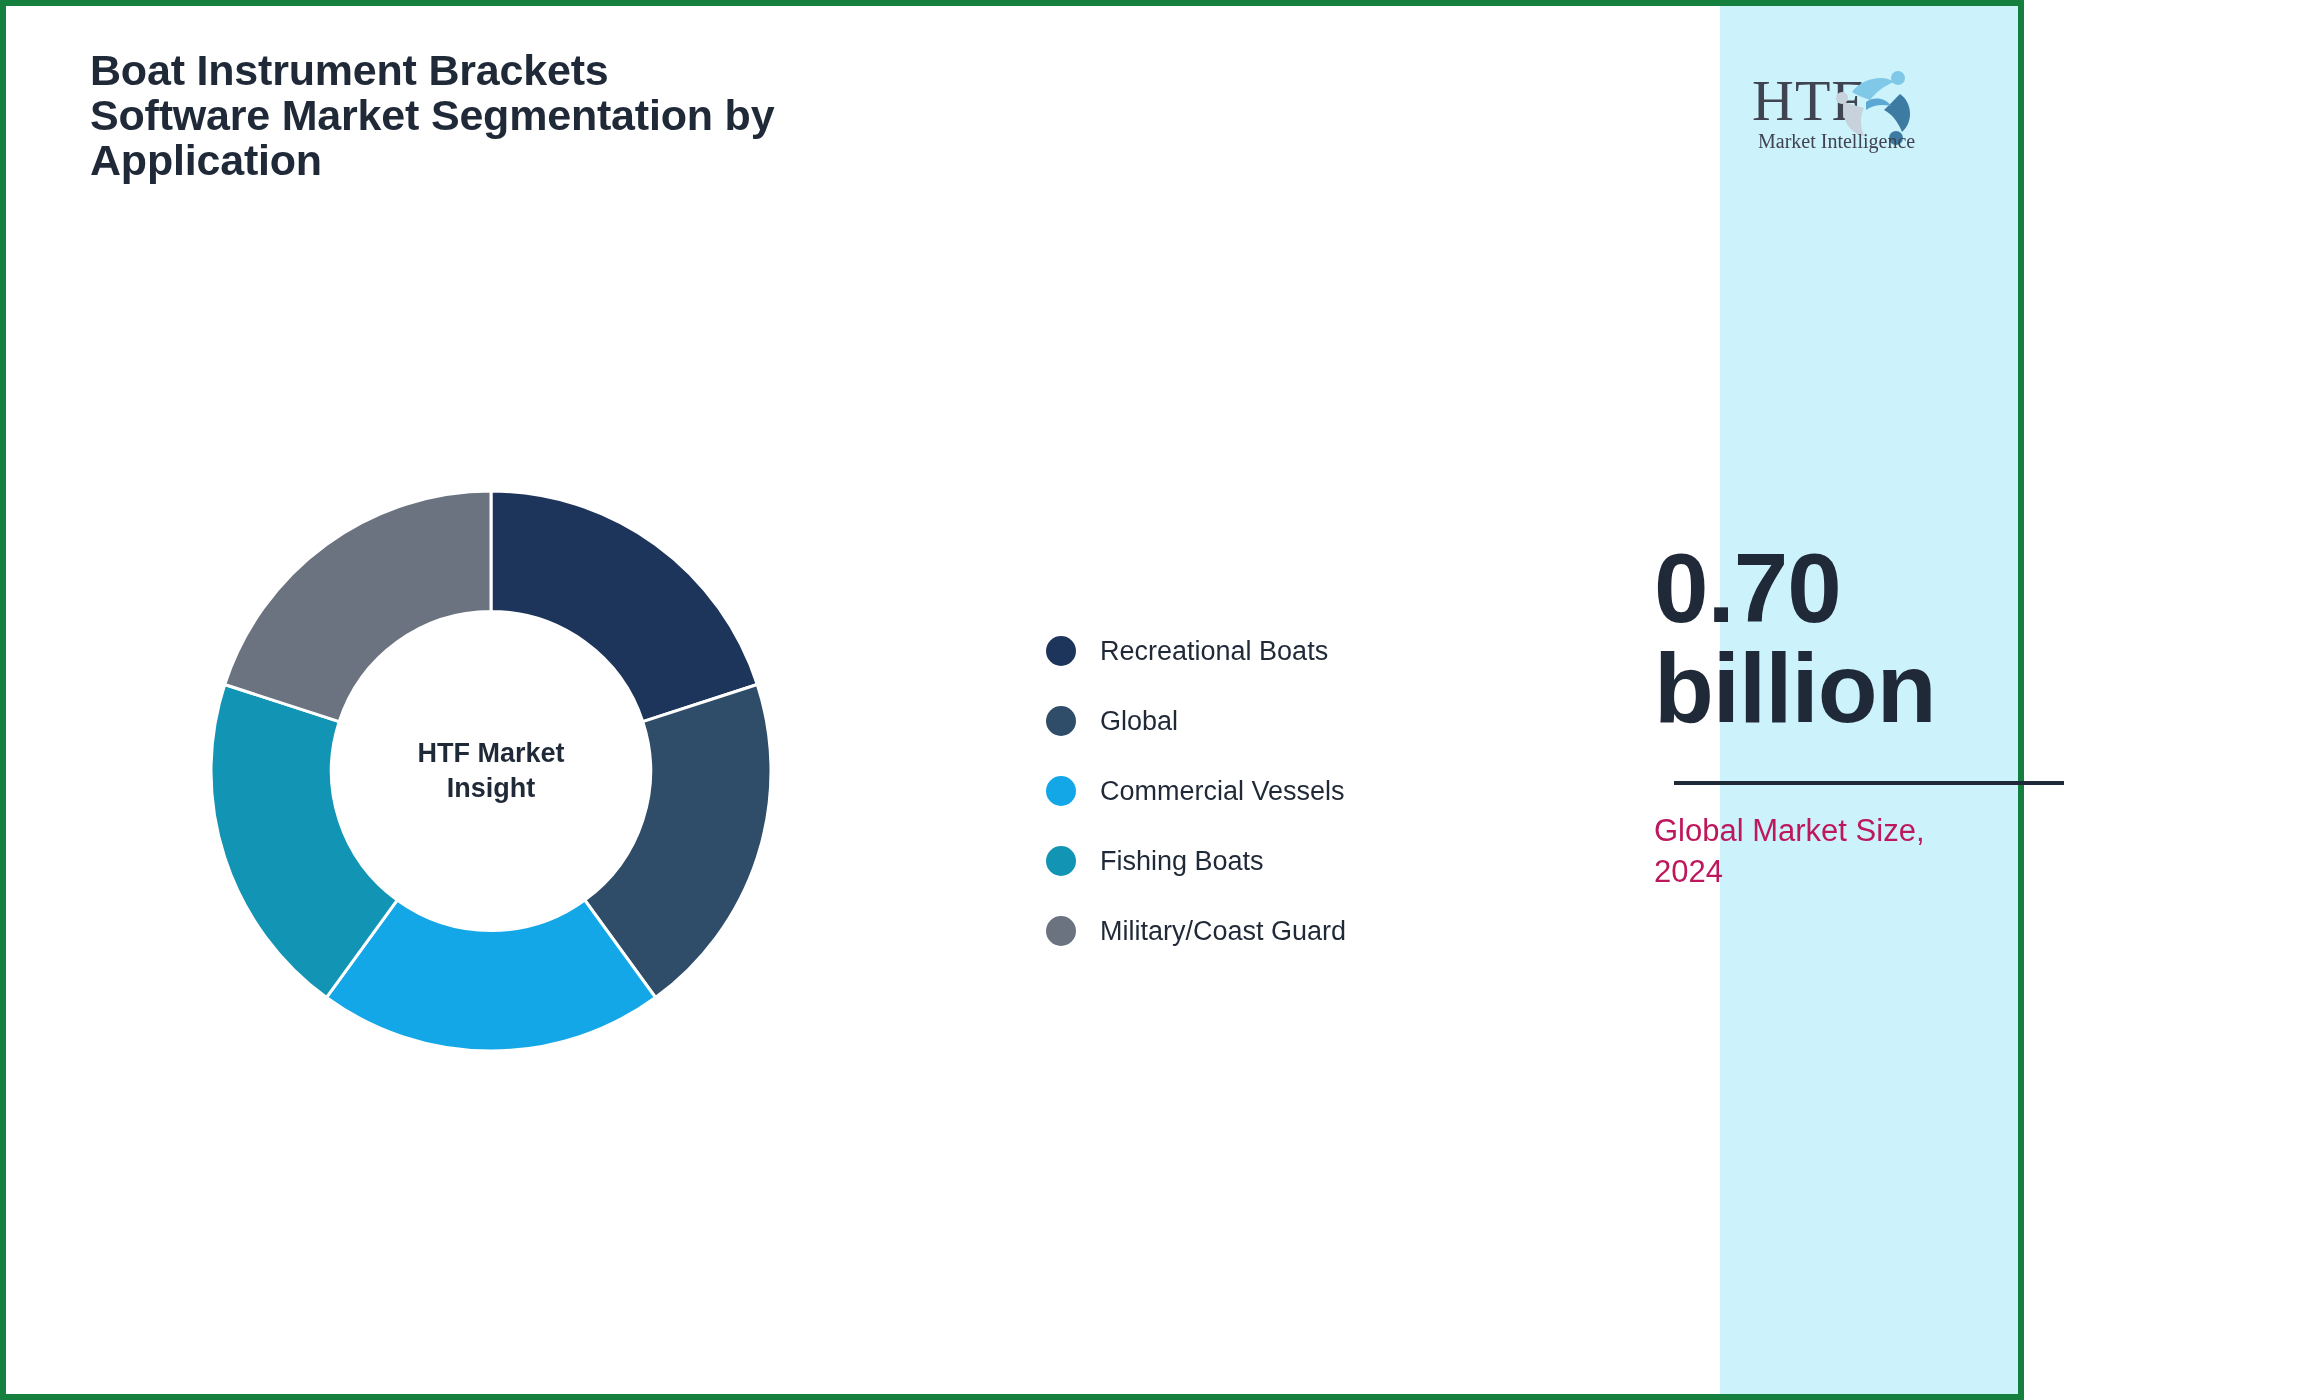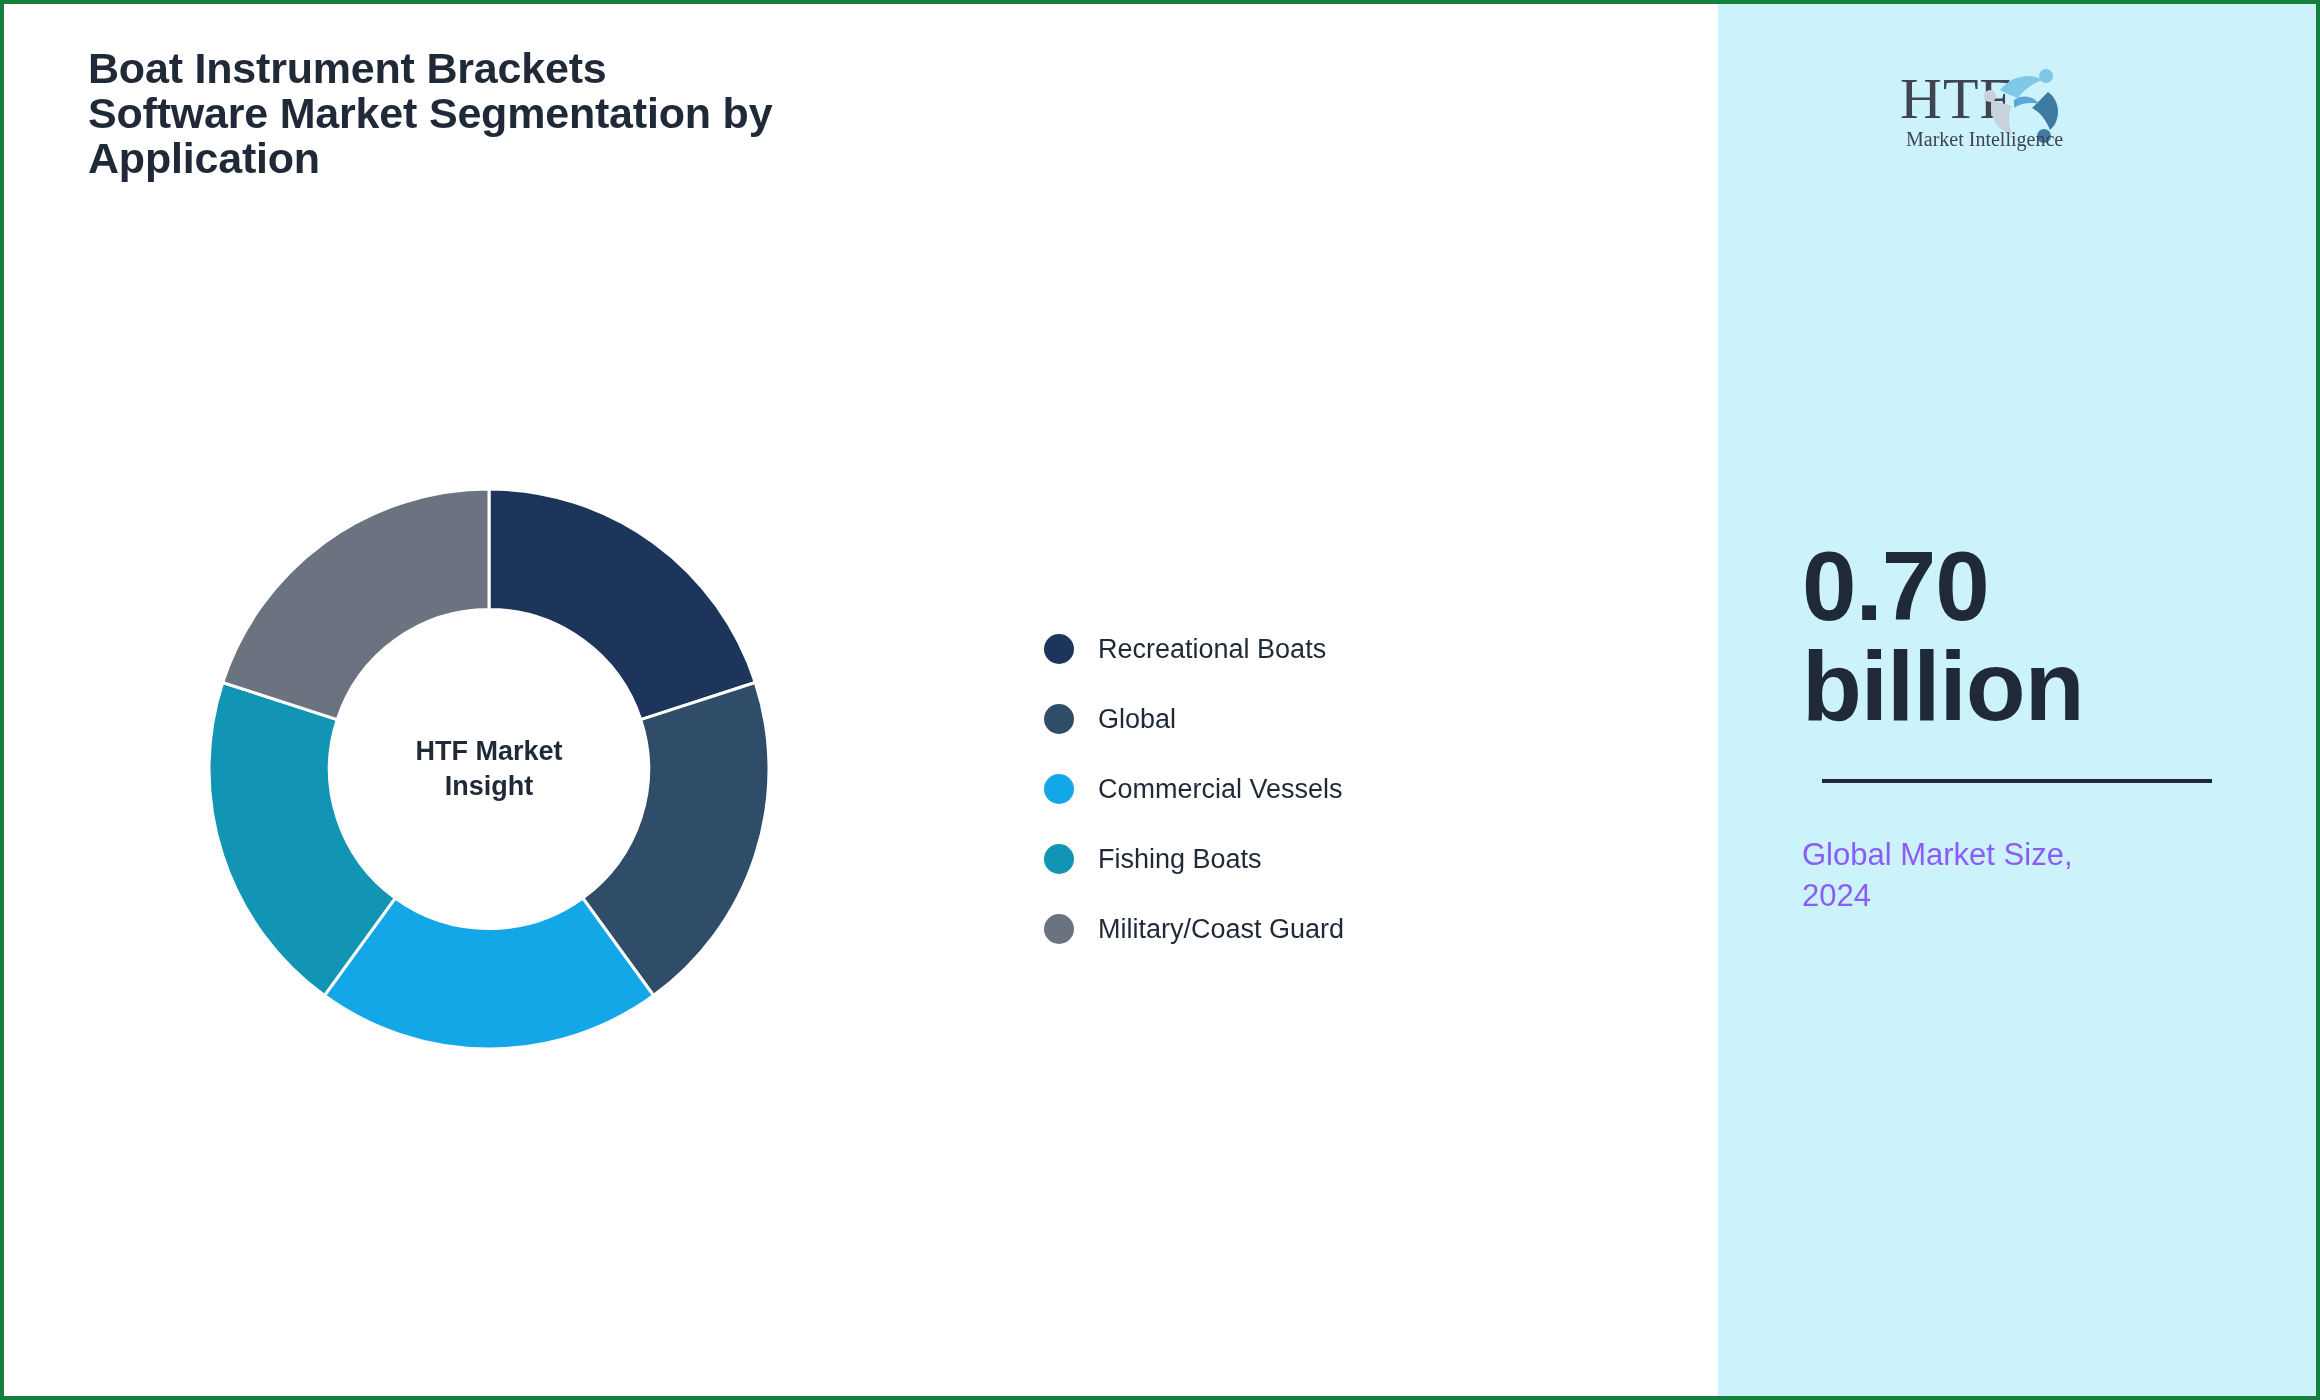--- a/index.html
+++ b/index.html
@@ -9,25 +9,25 @@
     background: #ffffff;
   }
   body {
     width: 2320px;
     height: 1400px;
     font-family: "Liberation Sans", sans-serif;
     overflow: hidden;
   }
   #infographic {
     position: relative;
-    width: 2320px;
+    width: 2024px;
     height: 1400px;
     background: #ffffff;
     box-sizing: border-box;
-    border: 4px solid #15803d;
+    border: 6px solid #15803d;
     display: flex;
     flex-direction: row;
   }
 
   
   .left-panel {
     position: relative;
     width: 1714px;
     height: 100%;
     background: #ffffff;
@@ -152,25 +152,25 @@
     white-space: pre-line;
     letter-spacing: -1px;
   }
   .stat-divider {
     width: 390px;
     height: 4px;
     background: #1f2937;
     margin: 42px auto 0 auto;
   }
   .stat-caption {
-    margin-top: 52px;
+    margin-top: 26px;
     font-family: "Liberation Sans", sans-serif;
     font-size: 31px;
     line-height: 1.32;
-    color: #8b5cf6;
+    color: #be185d;
     white-space: pre-line;
   }
 </style>
 </head>
 <body>
 
 <div id="infographic">
 
   <div class="left-panel">
 

